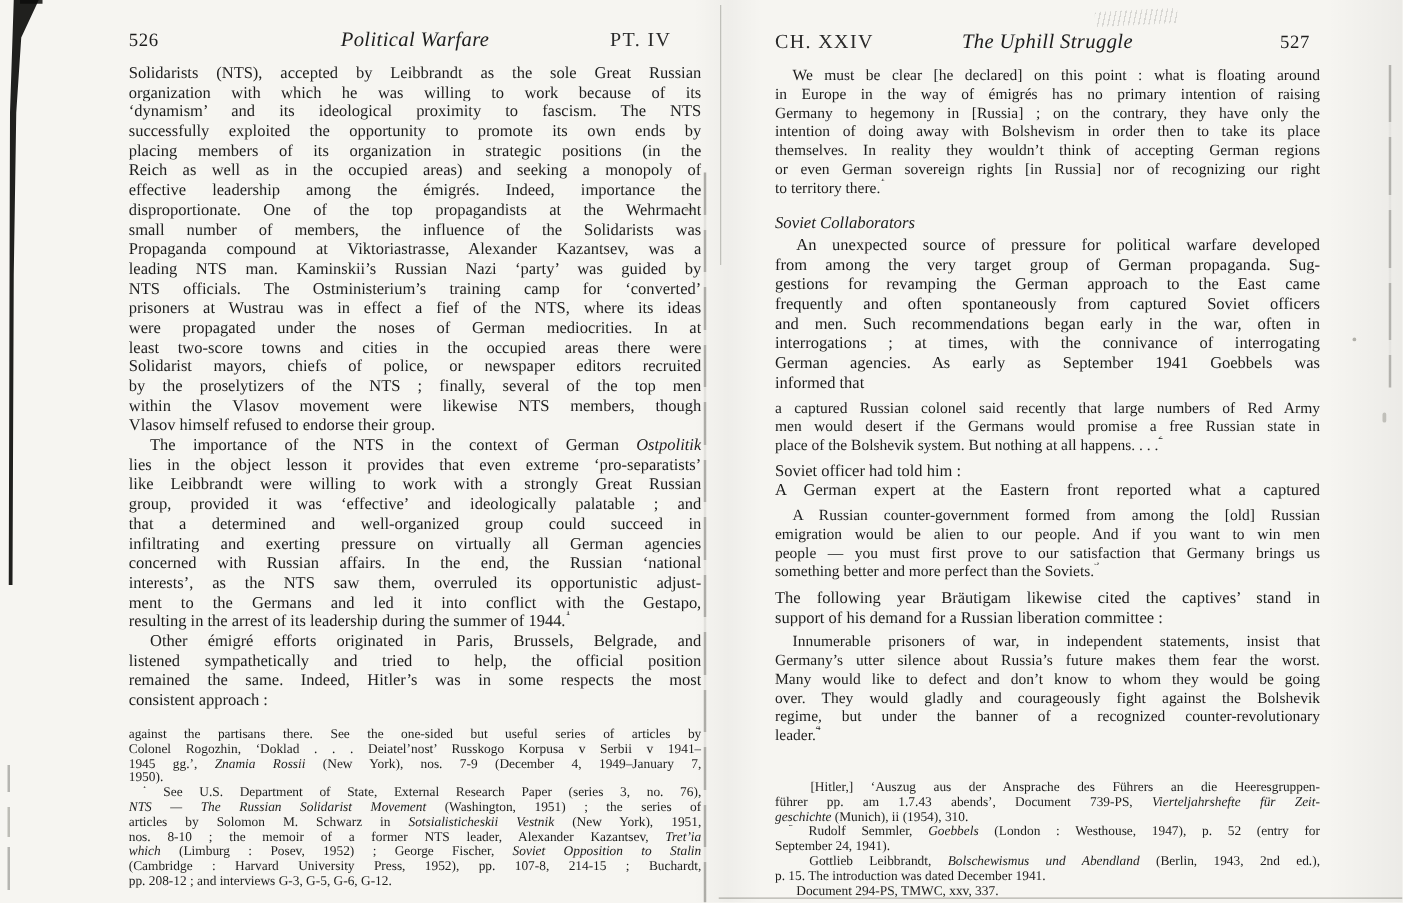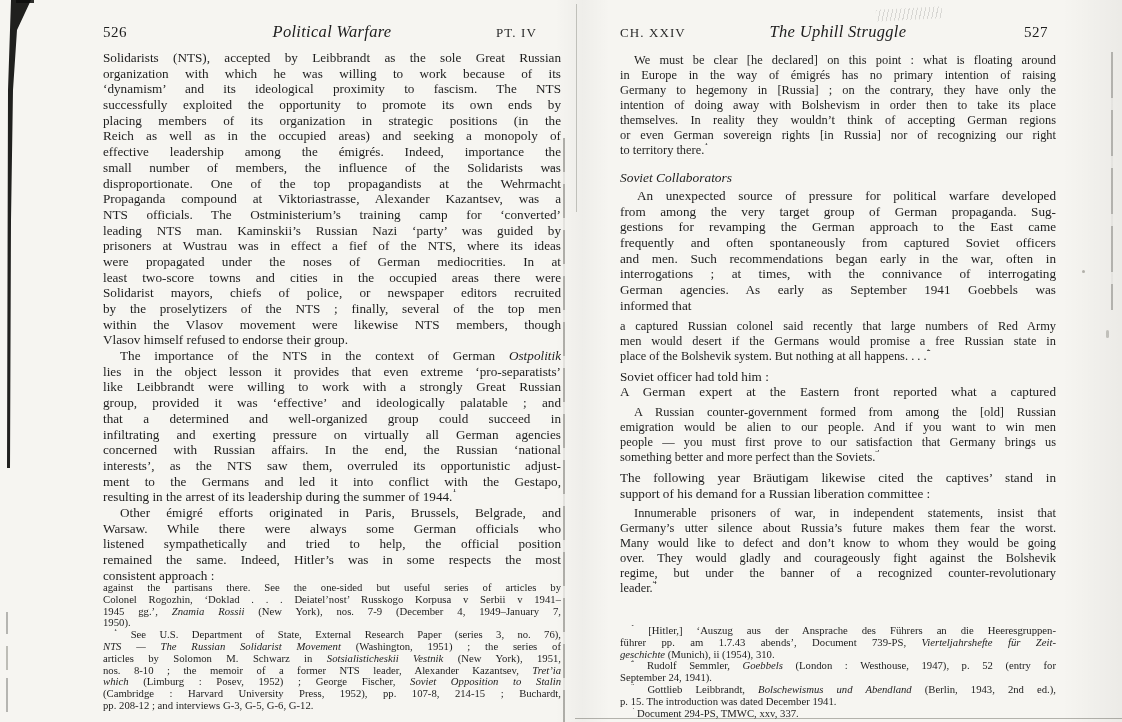--- a/index.html
+++ b/index.html
@@ -15,21 +15,21 @@
   .page.left{left:103px;width:458px;}
   .page.right{left:620px;width:436px;}
   .page header{
     display:grid;grid-template-columns:1fr auto 1fr;align-items:baseline;
     height:26px;margin-bottom:2px;
   }
   .pagenum{font-size:15px;letter-spacing:.5px;}
   .page.left .pagenum{justify-self:start;}
   .page.right .pagenum{justify-self:end;padding-right:8px;}
   .runtitle{font-style:italic;font-size:16.5px;justify-self:center;letter-spacing:.3px;}
-  .sidelabel{font-size:13px;letter-spacing:1.1px;color:#2a2a2a;}
+  .sidelabel{font-size:16px;letter-spacing:1.1px;color:#2a2a2a;}
   .page.left .sidelabel{justify-self:end;padding-right:24px;}
   .page.right .sidelabel{justify-self:start;padding-top:3px;}
   
   .line{
     text-align:justify;text-align-last:justify;-moz-text-align-last:justify;
     overflow:hidden;
   }
   .line.last{text-align-last:left;-moz-text-align-last:left;}
   .para .line{font-size:13.2px;line-height:15.7px;height:15.7px;}
   .quote .line{font-size:12.4px;line-height:15px;height:15px;}
@@ -102,25 +102,25 @@
     </header>
     <div class="body-text" id="left-body">
         <div class="block para">
           <div class="line">Solidarists (NTS), accepted by Leibbrandt as the sole Great Russian</div>
           <div class="line">organization with which he was willing to work because of its</div>
           <div class="line">‘dynamism’ and its ideological proximity to fascism. The NTS</div>
           <div class="line">successfully exploited the opportunity to promote its own ends by</div>
           <div class="line">placing members of its organization in strategic positions (in the</div>
           <div class="line">Reich as well as in the occupied areas) and seeking a monopoly of</div>
           <div class="line">effective leadership among the émigrés. Indeed, importance the</div>
+          <div class="line">disproportionate. One of the top propagandists at the Wehrmacht</div>
           <div class="line">small number of members, the influence of the Solidarists was</div>
-          <div class="line">disproportionate. One of the top propagandists at the Wehrmacht</div>
           <div class="line">Propaganda compound at Viktoriastrasse, Alexander Kazantsev, was a</div>
+          <div class="line">leading NTS man. Kaminskii’s Russian Nazi ‘party’ was guided by</div>
           <div class="line">NTS officials. The Ostministerium’s training camp for ‘converted’</div>
-          <div class="line">leading NTS man. Kaminskii’s Russian Nazi ‘party’ was guided by</div>
           <div class="line">prisoners at Wustrau was in effect a fief of the NTS, where its ideas</div>
           <div class="line">were propagated under the noses of German mediocrities. In at</div>
           <div class="line">least two-score towns and cities in the occupied areas there were</div>
           <div class="line">Solidarist mayors, chiefs of police, or newspaper editors recruited</div>
           <div class="line">by the proselytizers of the NTS ; finally, several of the top men</div>
           <div class="line">within the Vlasov movement were likewise NTS members, though</div>
           <div class="line last">Vlasov himself refused to endorse their group.</div>
         </div>
         <div class="block para">
           <div class="line indent">The importance of the NTS in the context of German <i>Ostpolitik</i></div>
@@ -129,21 +129,20 @@
           <div class="line">group, provided it was ‘effective’ and ideologically palatable ; and</div>
           <div class="line">that a determined and well-organized group could succeed in</div>
           <div class="line">infiltrating and exerting pressure on virtually all German agencies</div>
           <div class="line">concerned with Russian affairs. In the end, the Russian ‘national</div>
           <div class="line">interests’, as the NTS saw them, overruled its opportunistic adjust-</div>
           <div class="line">ment to the Germans and led it into conflict with the Gestapo,</div>
           <div class="line last">resulting in the arrest of its leadership during the summer of 1944.<sup>1</sup></div>
         </div>
         <div class="block para">
           <div class="line indent">Other émigré efforts originated in Paris, Brussels, Belgrade, and</div>
-          <div class="line">Warsaw. While there were always some German officials who</div>
           <div class="line">listened sympathetically and tried to help, the official position</div>
           <div class="line">remained the same. Indeed, Hitler’s was in some respects the most</div>
           <div class="line last">consistent approach :</div>
         </div>
       </div>
     <div class="footnotes" id="left-footnotes">
         <div class="block footnote">
           <div class="line">against the partisans there. See the one-sided but useful series of articles by</div>
           <div class="line">Colonel Rogozhin, ‘Doklad . . . Deiatel’nost’ Russkogo Korpusa v Serbii v 1941–</div>
           <div class="line">1945 gg.’, <i>Znamia Rossii</i> (New York), nos. 7-9 (December 4, 1949–January 7,</div>

